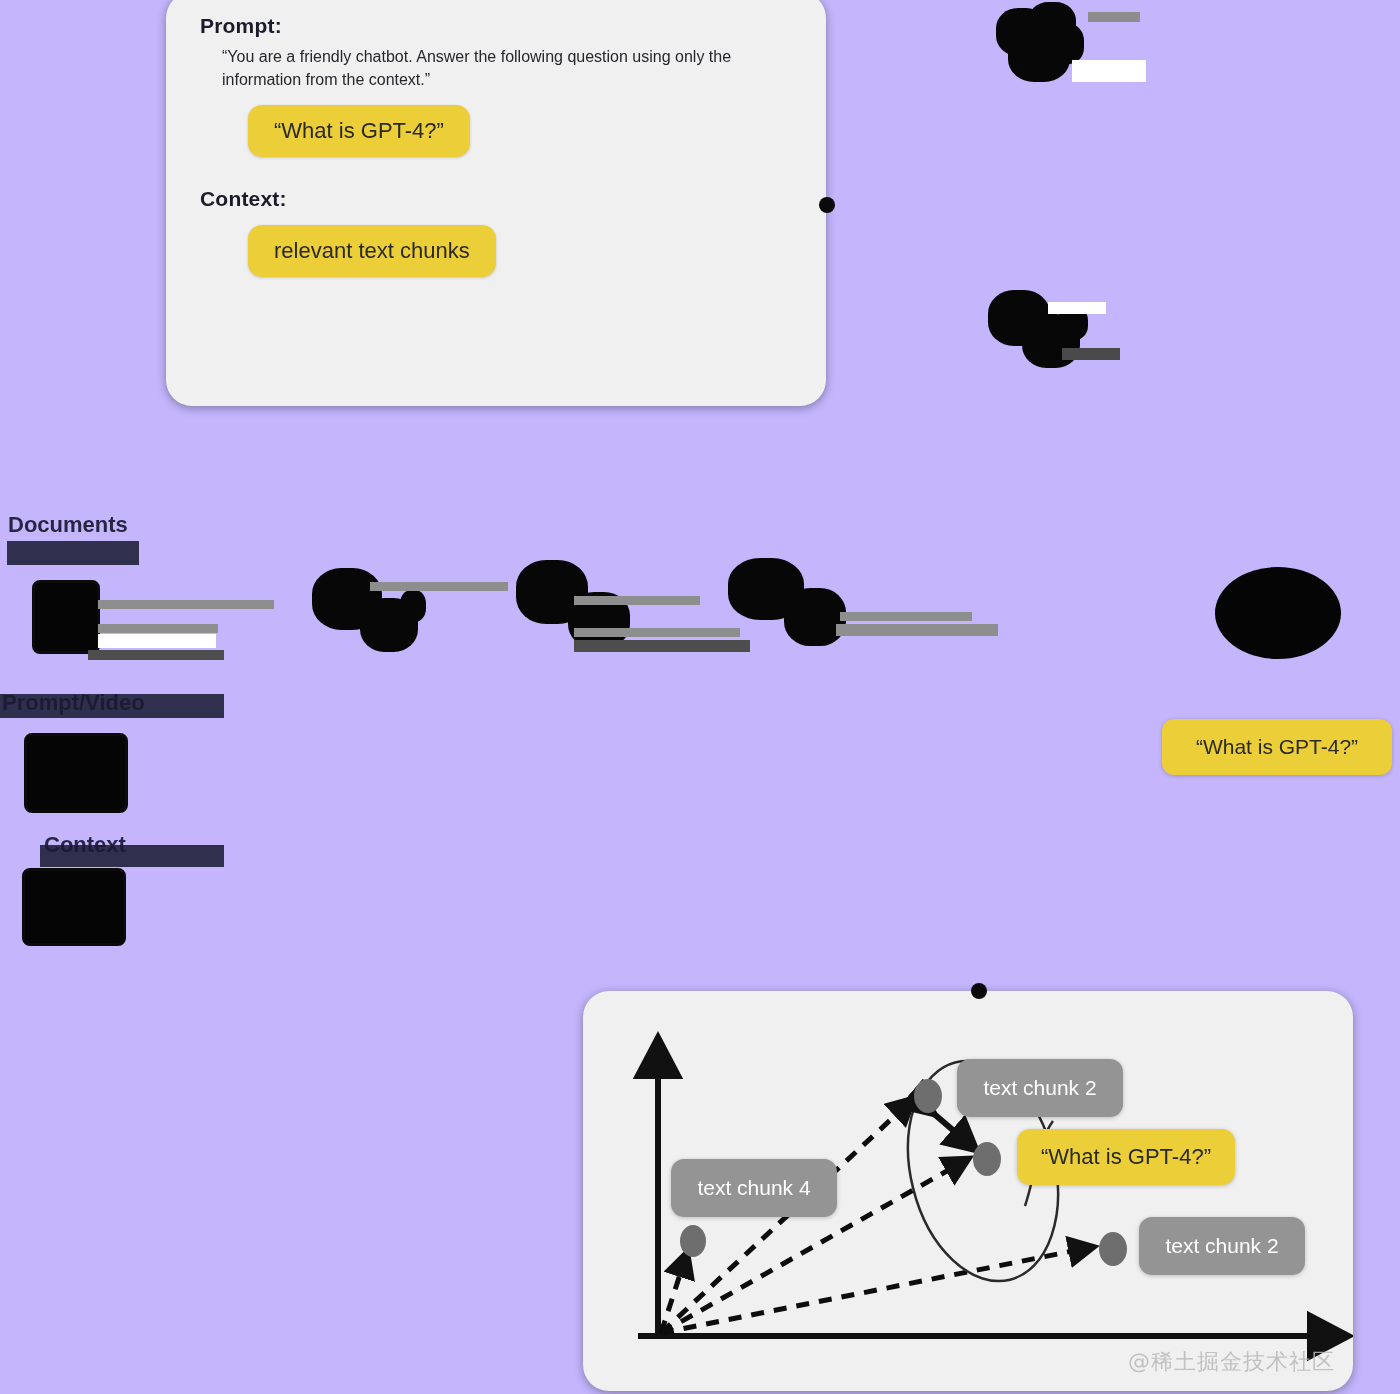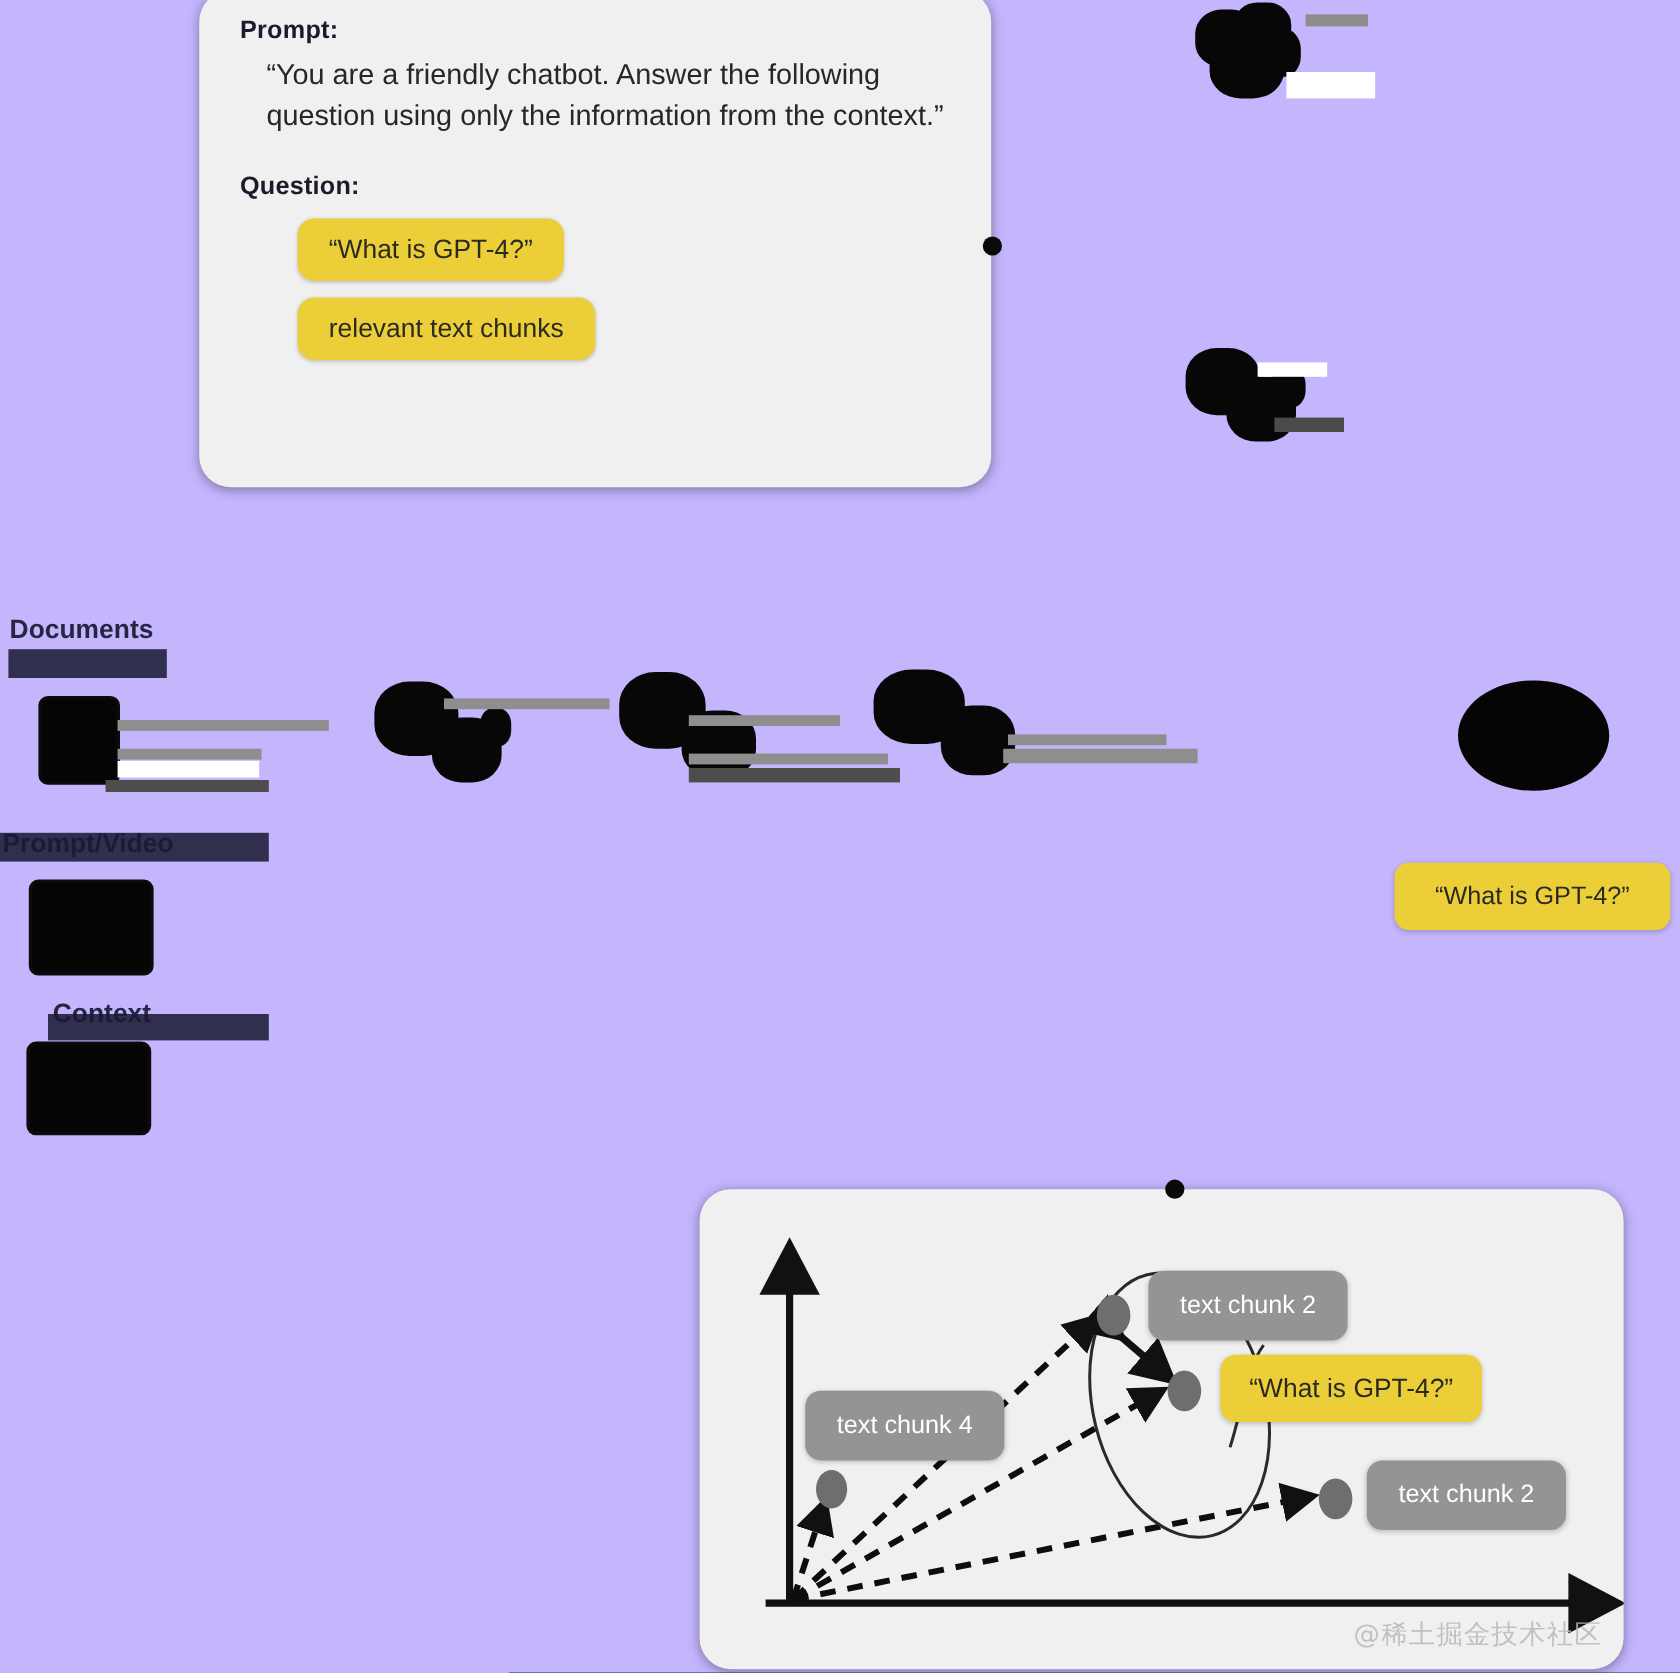--- a/index.html
+++ b/index.html
@@ -28,21 +28,21 @@
     width: 660px; height: 414px;
     padding: 22px 34px 0 34px;
   }
   .card-label {
     font-weight: bold;
     font-size: 21px;
     color: #1b1b2b;
     letter-spacing: .2px;
   }
   .prompt-quote {
-    font-size: 24px;
+    font-size: 16px;
     color: #26262c;
     line-height: 1.42;
     margin: 8px 0 0 22px;
     max-width: 590px;
     font-family: "Liberation Sans", sans-serif;
   }
   .pill-yellow {
     display: inline-block;
     background: #ecce39;
     border-radius: 14px;
@@ -171,24 +171,24 @@
   .redact.w { background: #ffffff; }
 </style>
 </head>
 <body>
 
 <div id="canvas">
 
   <div class="card" id="prompt-card">
     <div class="card-label">Prompt:</div>
     <div class="prompt-quote">“You are a friendly chatbot. Answer the following question using only the information from the context.”</div>
-    <div class="card-label" style="margin-top:30px;">Question:</div>
     <div class="pill-wrap">
       <span class="pill-yellow">“What is GPT-4?”</span>
     </div>
+    <div class="card-label" style="margin-top:30px;">Context:</div>
     <div class="pill-wrap">
       <span class="pill-yellow">relevant text chunks</span>
     </div>
   </div>
   <div class="nub" style="left:819px; top:197px;"></div>
 
   <div class="gear-cluster" style="left:988px; top:2px; width:110px; height:80px;">
     <div class="g" style="left:8px;  top:6px;  width:52px; height:48px;"></div>
     <div class="g" style="left:40px; top:0px;  width:48px; height:44px;"></div>
     <div class="g" style="left:20px; top:26px; width:62px; height:54px;"></div>

